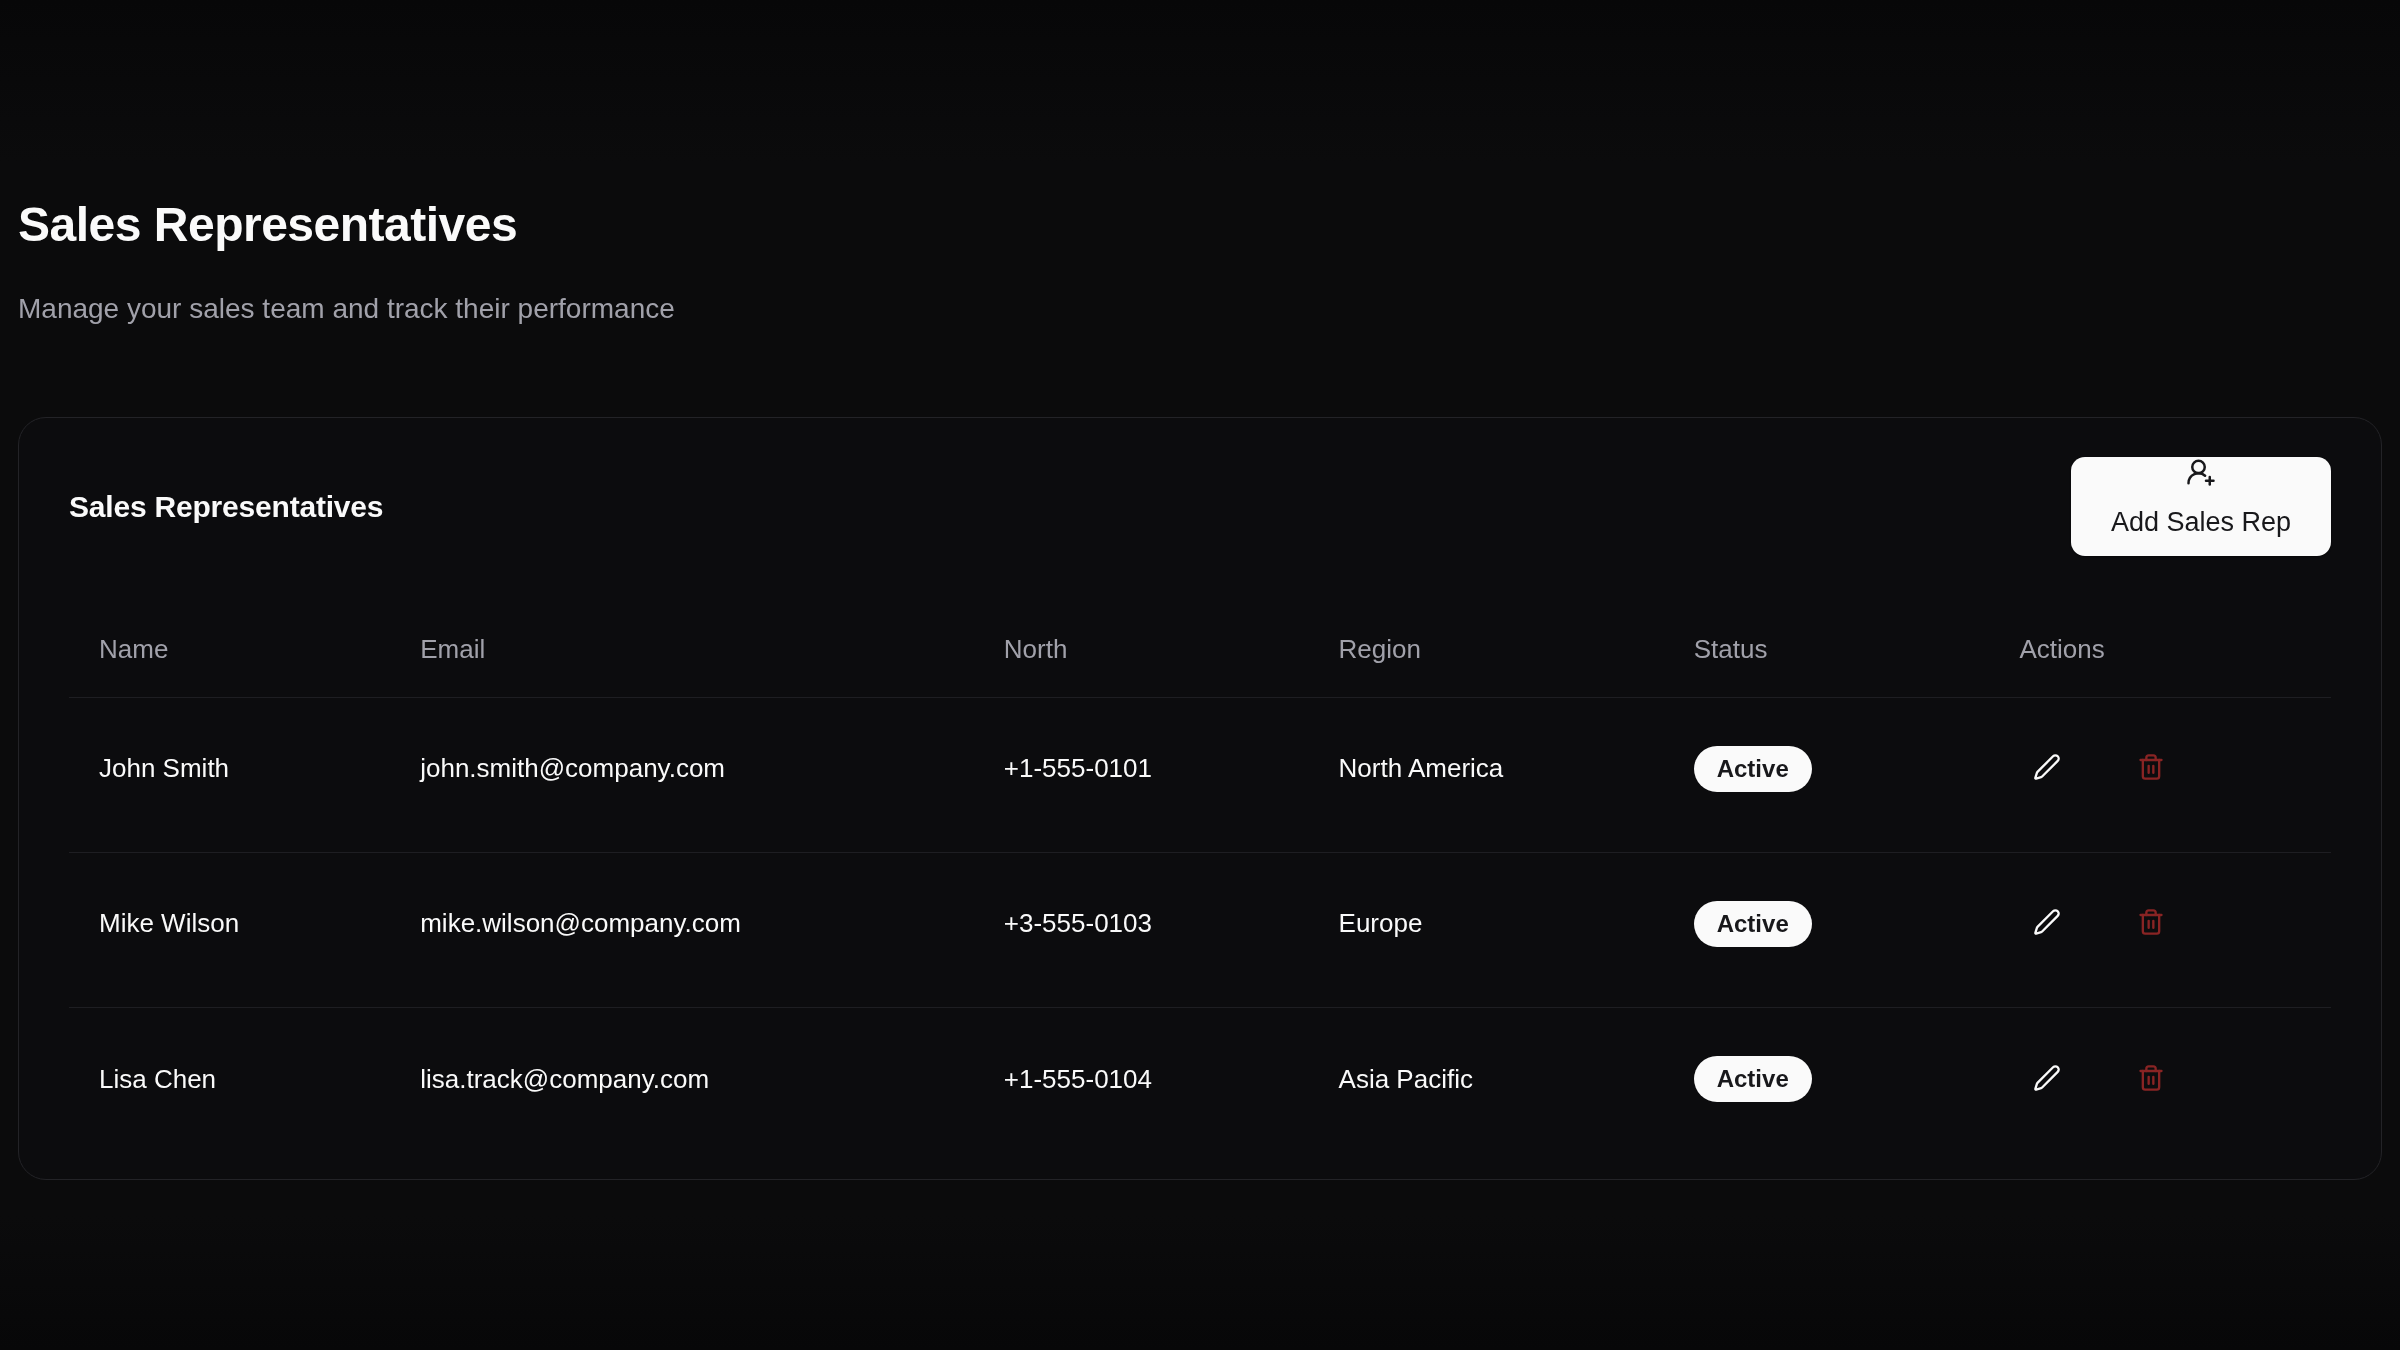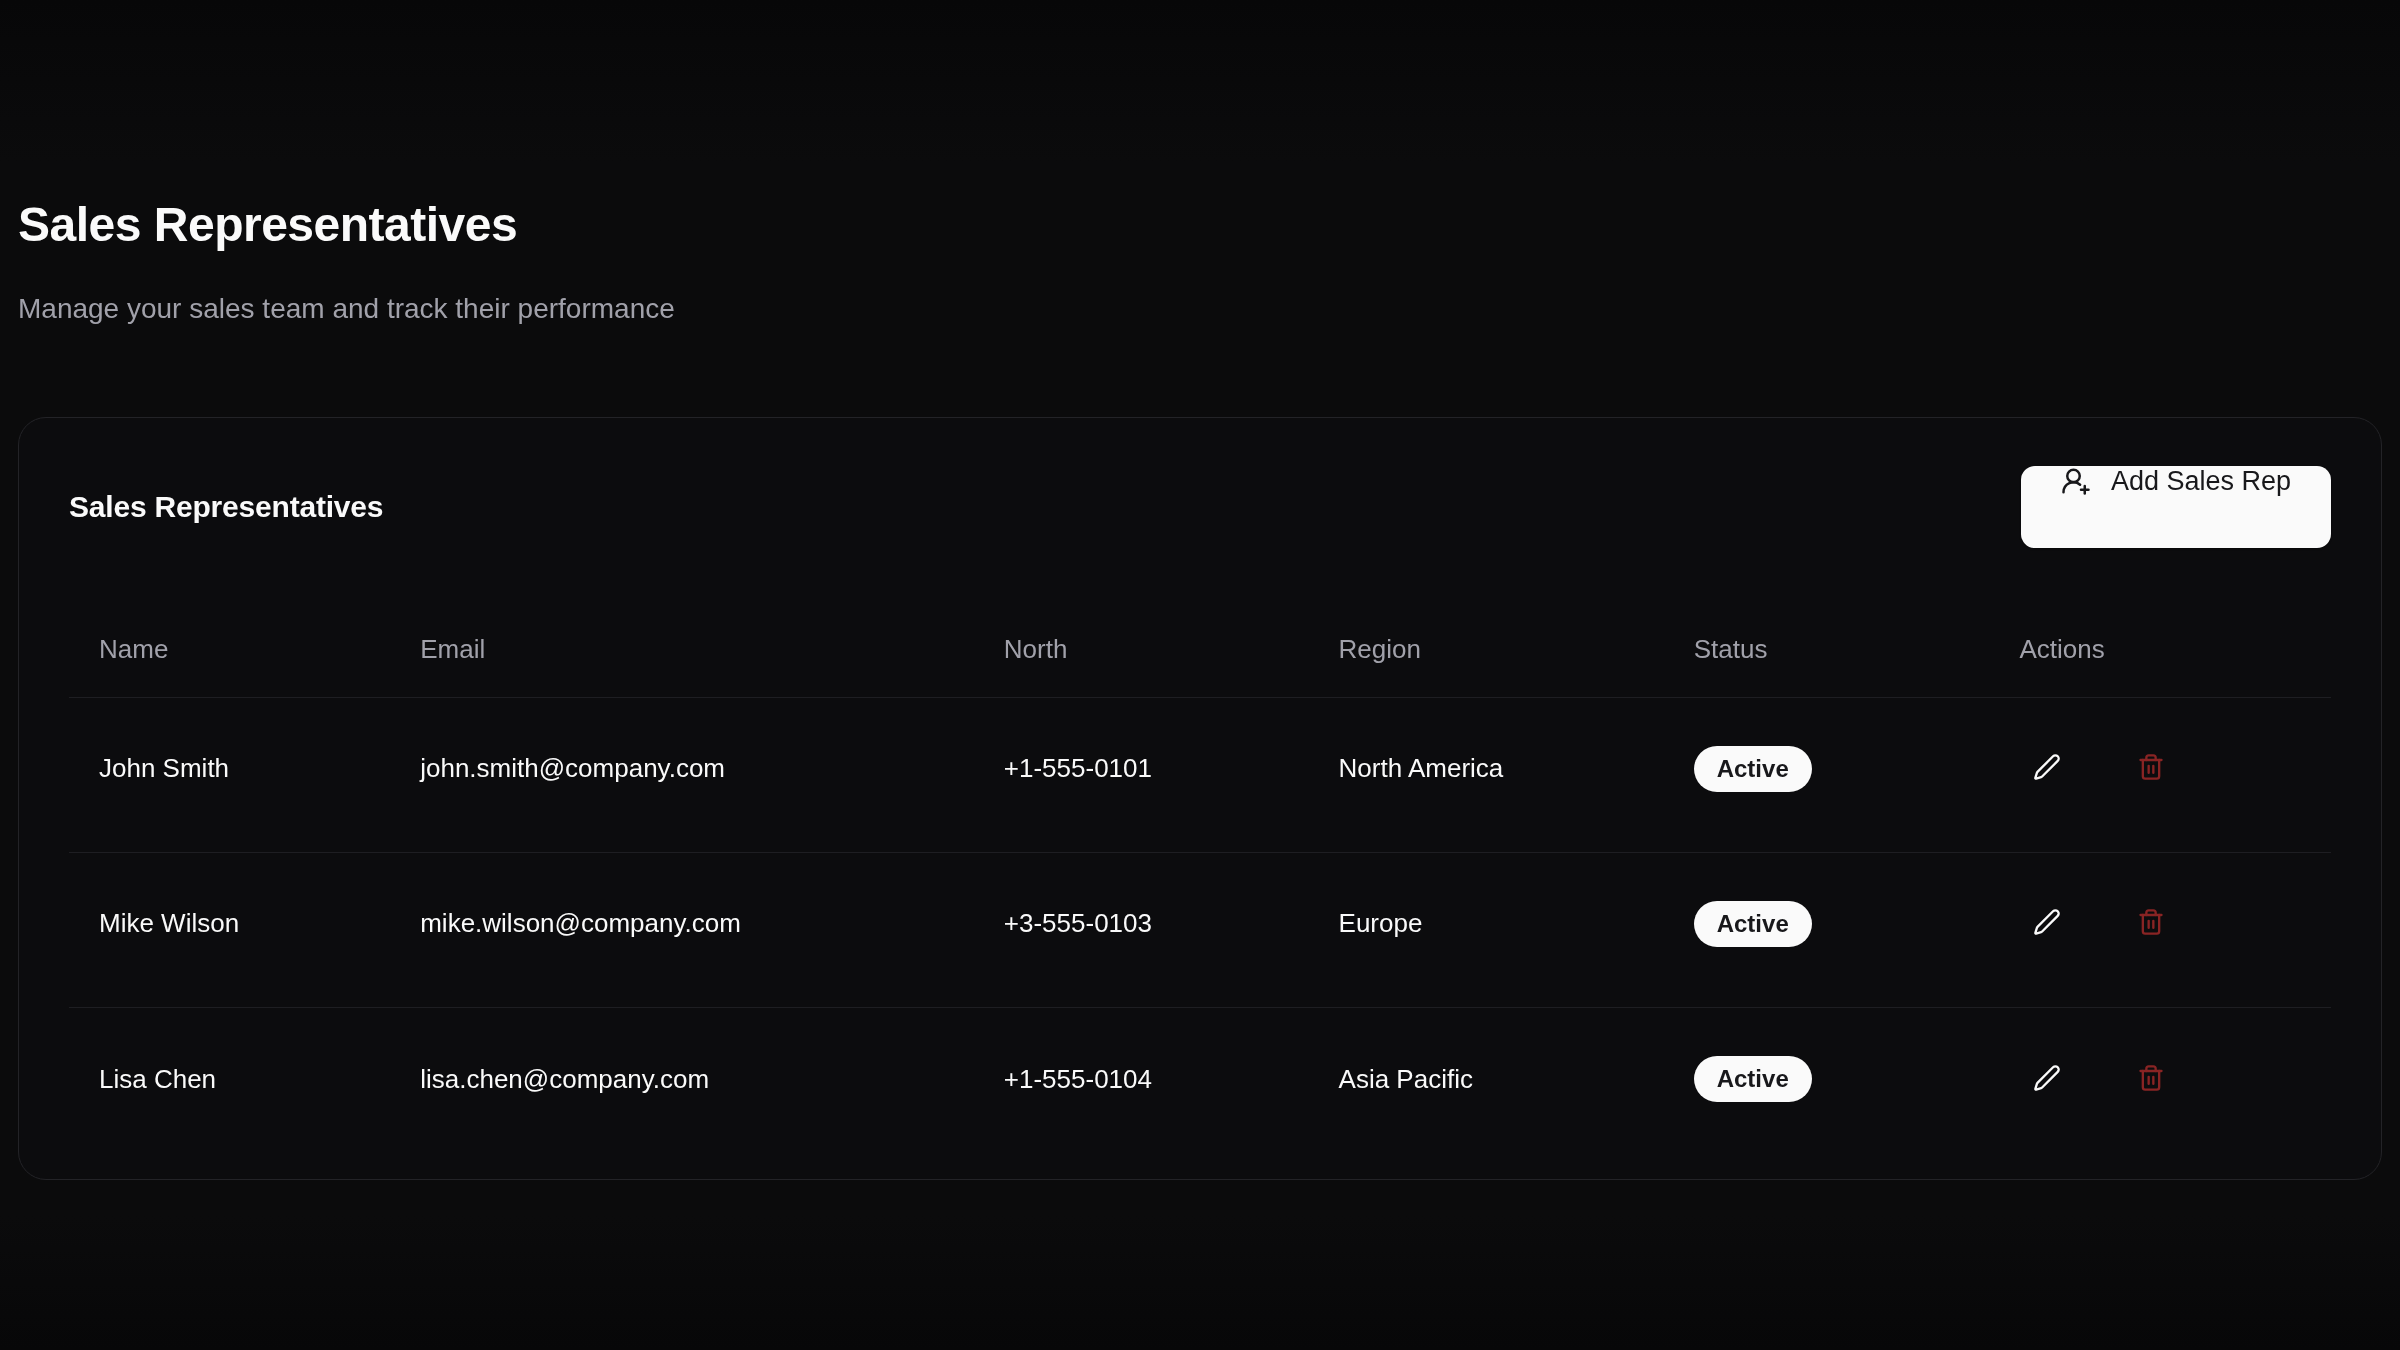--- a/index.html
+++ b/index.html
@@ -26,27 +26,28 @@
     border:1px solid var(--card_border,#232327);
     border-radius:28px;
     padding:48px 50px 16px 50px;
   }
   .card-header {
     display:flex; align-items:center; justify-content:space-between;
     height:82px;
   }
   .card-title { font-size:30px; font-weight:700; color:var(--text,#fafafa); letter-spacing:-0.2px; }
   .add-btn {
-    display:inline-flex; align-items:flex-start; gap:20px;
-    height:82px; padding:0 40px;
+    display:inline-flex; align-items:center; gap:20px;
+    height:99px; padding:0 40px;
     background:var(--button_bg,#fafafa); color:var(--button_text,#18181b);
     border:none; border-radius:14px;
     font-family:"Liberation Sans", sans-serif;
     font-size:27px; font-weight:500; cursor:pointer;
     box-shadow:0 1px 2px rgba(0,0,0,.4);
+    flex-direction:column;
   }
   .add-btn svg { display:block; }
   table { width:100%; border-collapse:collapse; margin-top:54px; }
   thead th {
     height:96px; text-align:left; vertical-align:middle;
     font-size:26px; font-weight:400; color:var(--muted_text,#a1a1aa);
     padding:0 24px 0 30px;
     border-bottom:1px solid var(--row_border,#222226);
   }
   tbody td {
@@ -173,21 +174,21 @@
                       <line x1="10" y1="11" x2="10" y2="17"></line>
                       <line x1="14" y1="11" x2="14" y2="17"></line>
                   </svg>
                 </span>
               </button>
             </div>
           </td>
         </tr>
         <tr>
           <td class="cell-name">Lisa Chen</td>
-          <td>lisa.chen@company.com</td>
+          <td>lisa.track@company.com</td>
           <td>+1-555-0104</td>
           <td>Asia Pacific</td>
           <td>
             <span class="badge">Active</span>
           </td>
           <td>
             <div class="actions">
               <button class="icon-btn icon-edit">
                 <span>
                   <svg width="28" height="28" viewBox="0 0 24 24" fill="none" stroke="currentColor" stroke-width="2" stroke-linecap="round" stroke-linejoin="round">

